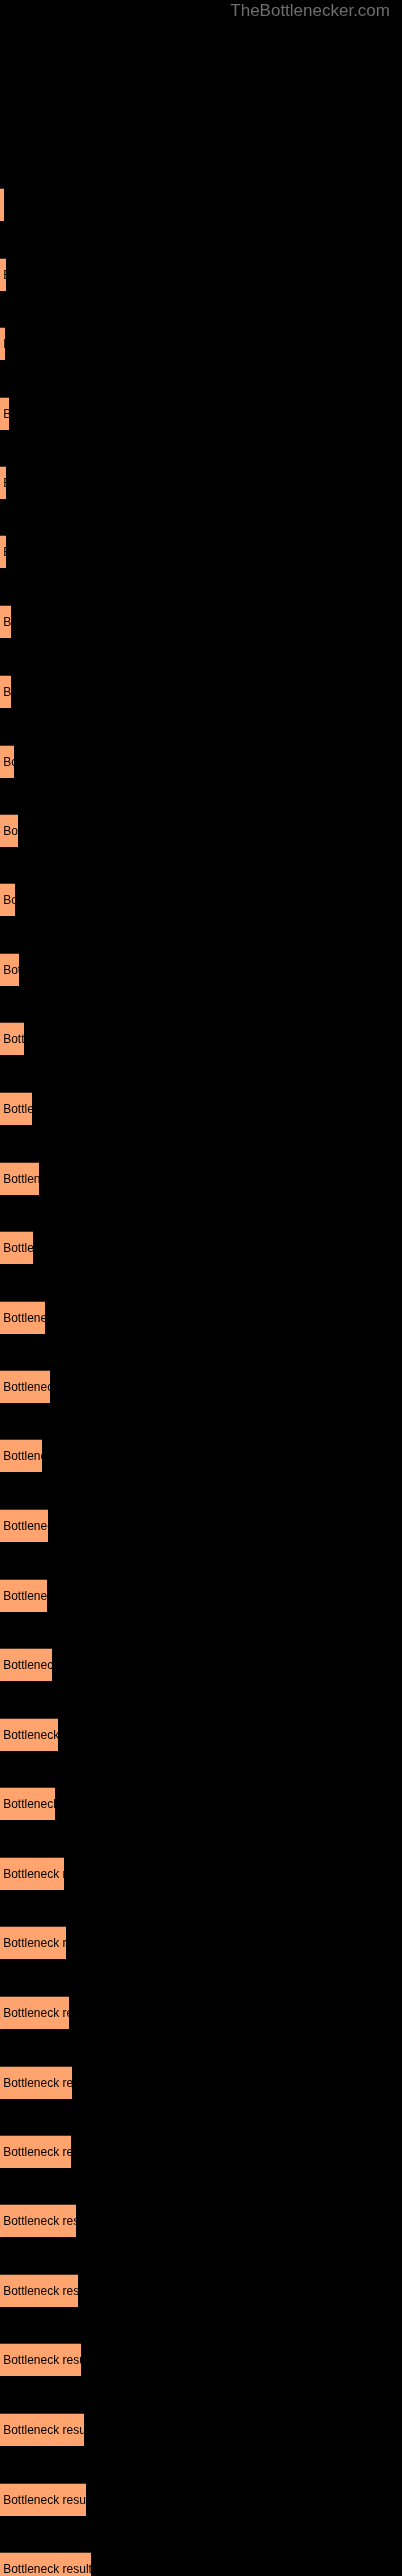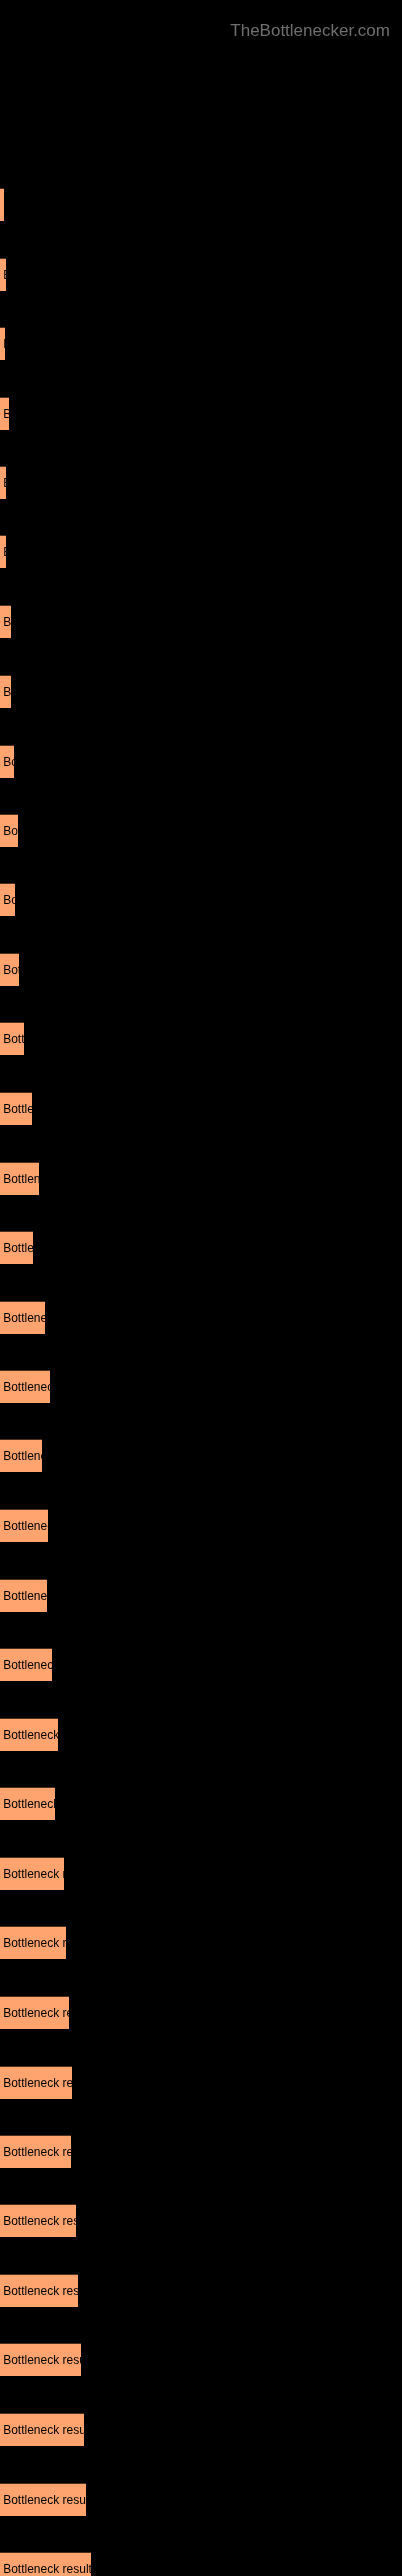--- a/index.html
+++ b/index.html
@@ -18,21 +18,20 @@
     position: absolute;
     top: 0px;
     left: 0px;
     width: 390px;
     text-align: right;
     font-size: 17px;
     color: #6e6e6e;
     letter-spacing: 0px;
     line-height: 21px;
     white-space: nowrap;
-    margin-top: 20px;
   }
   #chart {
     position: absolute;
     top: 0;
     left: 0;
     width: 403px;
     height: 2576px;
   }
   .bar-row {
     position: absolute;

